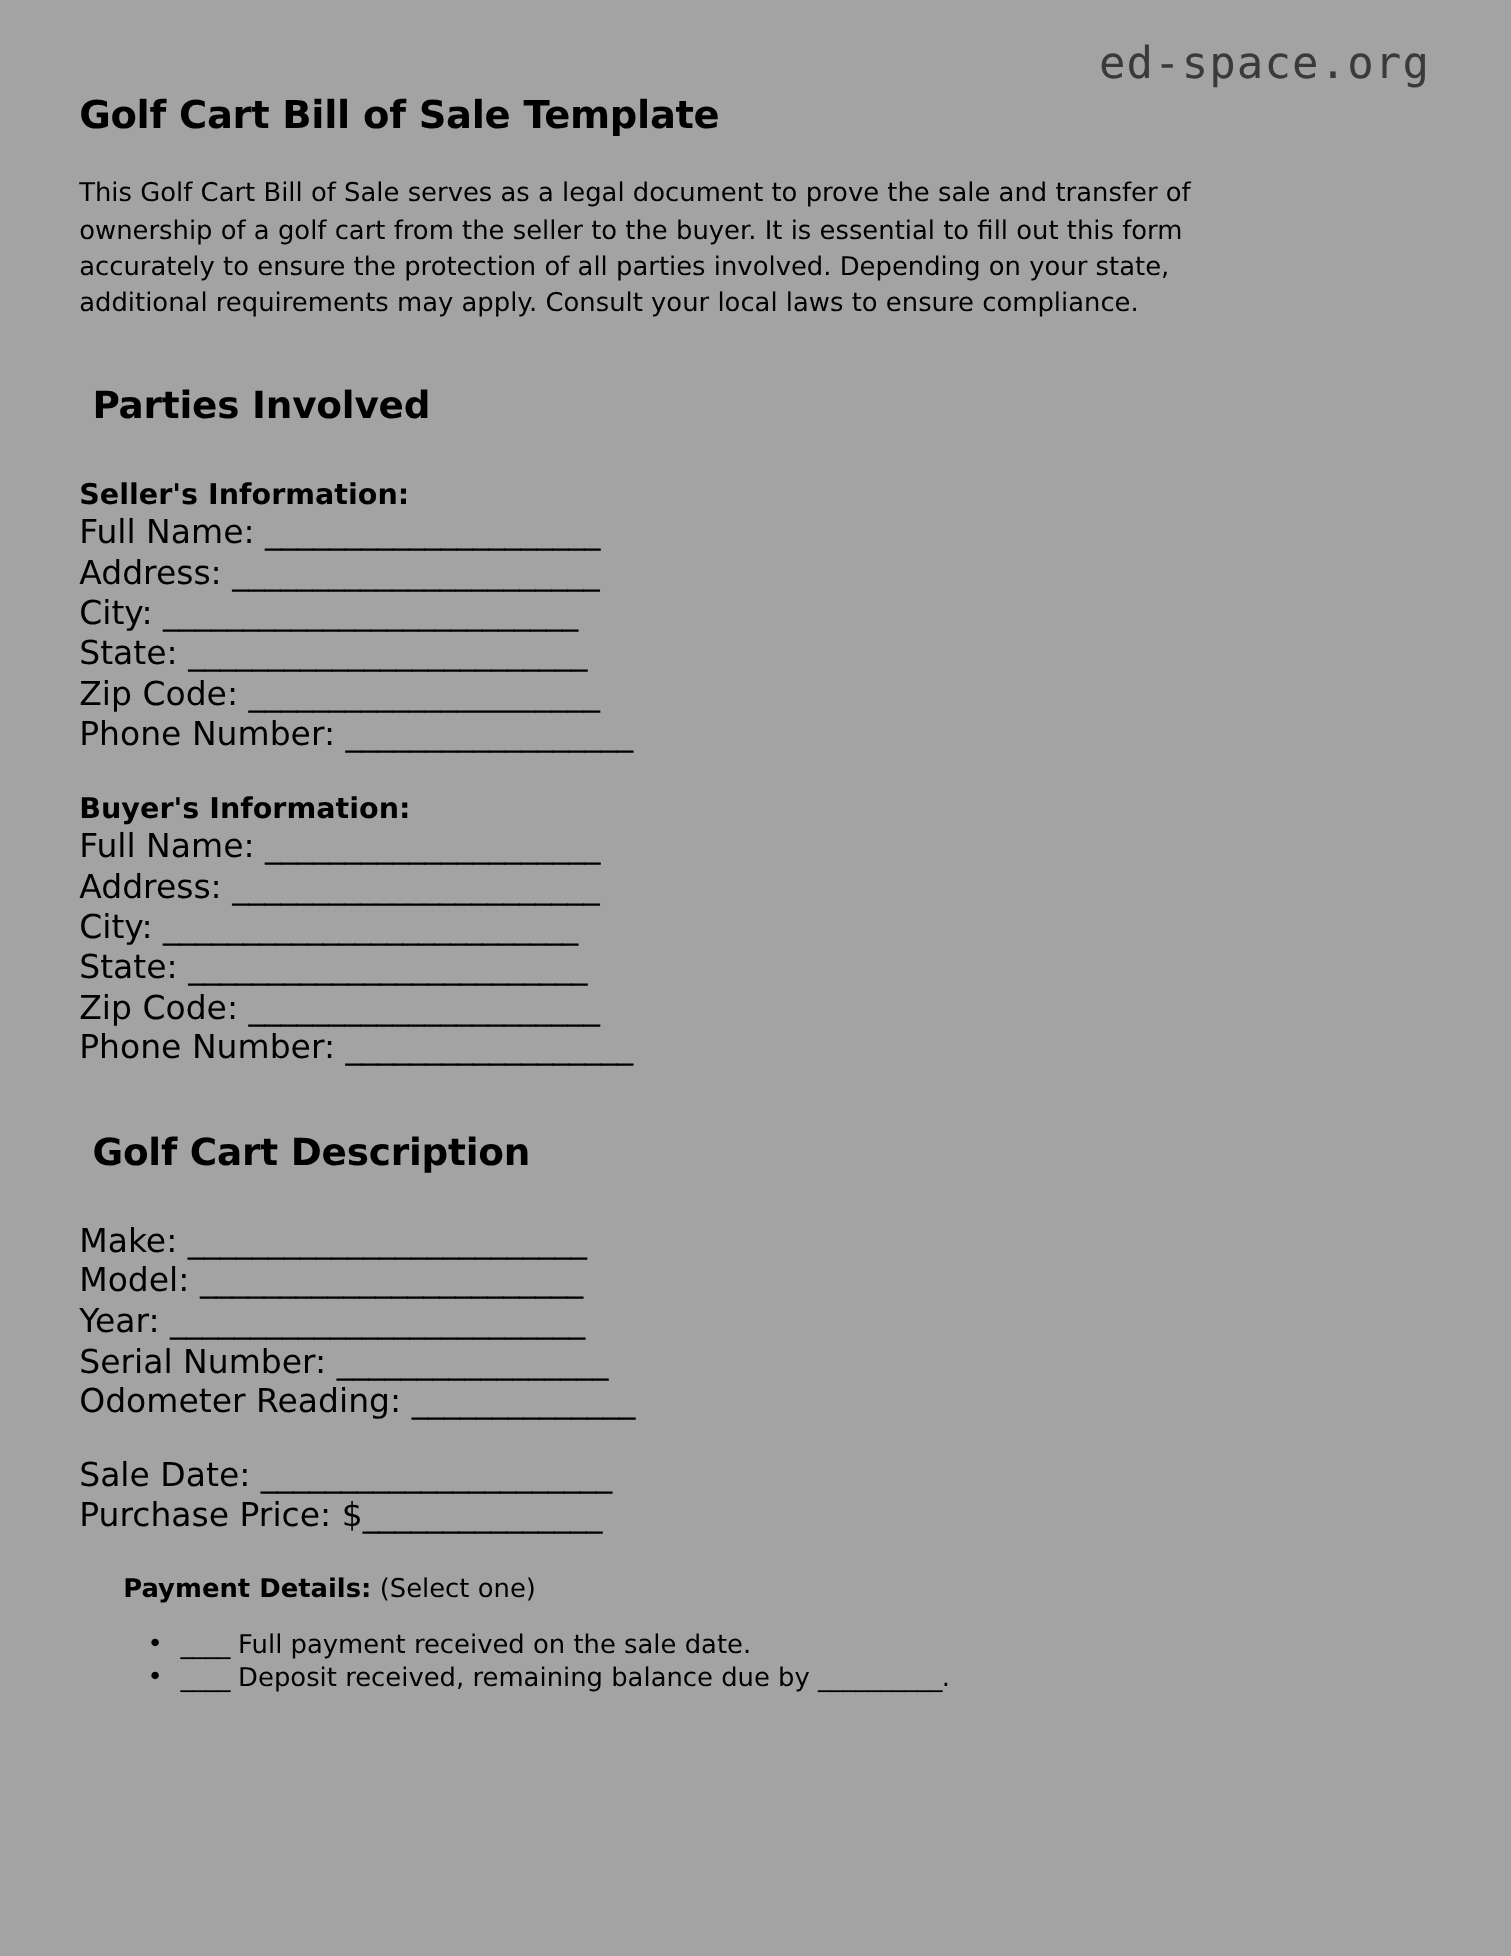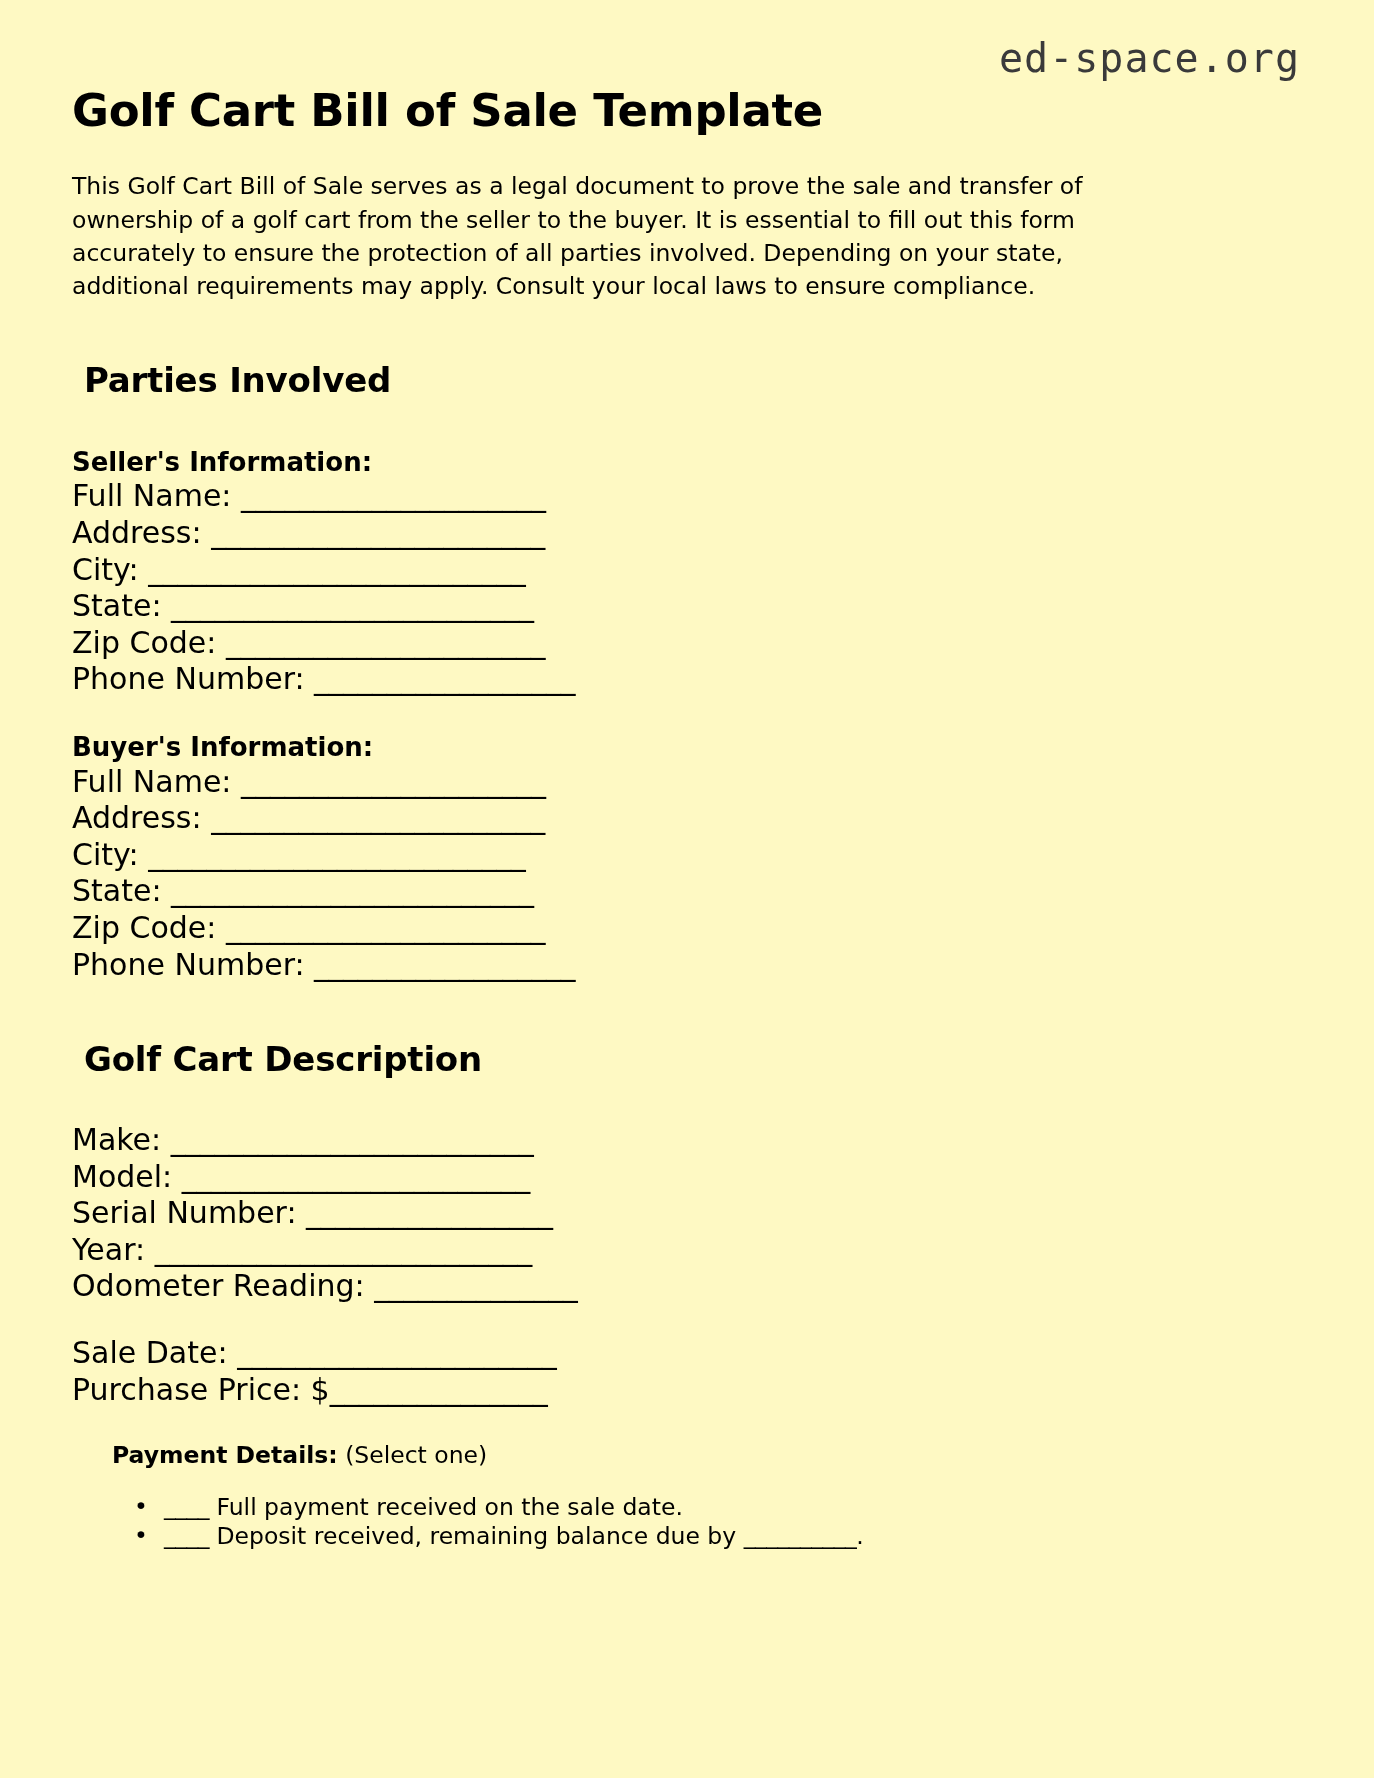--- a/index.html
+++ b/index.html
@@ -14,37 +14,37 @@
     color: #000000;
     overflow: hidden;
     position: relative;
   }
   .page {
     position: relative;
     width: 1374px;
     height: 1778px;
     box-sizing: border-box;
     padding: 0 72px;
-    background: #fef9c3;
+    background: #a3a3a3;
   }
   .watermark {
     position: absolute;
     top: 38px;
     right: 74px;
     font-family: "DejaVu Sans Mono", monospace;
     font-size: 40px;
     letter-spacing: 1px;
     color: #3a3a3a;
     line-height: 1;
     white-space: nowrap;
   }
   h1.doc-title {
     margin: 0;
     padding-top: 86px;
-    font-size: 45px;
+    font-size: 35px;
     font-weight: bold;
     letter-spacing: -0.3px;
     line-height: 1.12;
   }
   p.para {
     margin: 0;
     padding-top: 34px;
     font-size: 23.5px;
     line-height: 1.42;
     max-width: 1100px;
@@ -139,22 +139,22 @@
     <div class="field-line"><span>City:</span> <span class="blank">__________________________</span></div>
     <div class="field-line"><span>State:</span> <span class="blank">_________________________</span></div>
     <div class="field-line"><span>Zip Code:</span> <span class="blank">______________________</span></div>
     <div class="field-line"><span>Phone Number:</span> <span class="blank">__________________</span></div>
   </div>
 
   <h2 class="section">Golf Cart Description</h2>
   <div class="field-block spaced">
     <div class="field-line"><span>Make:</span> <span class="blank">_________________________</span></div>
     <div class="field-line"><span>Model:</span> <span class="blank">________________________</span></div>
+    <div class="field-line"><span>Year:</span> <span class="blank">__________________________</span></div>
     <div class="field-line"><span>Serial Number:</span> <span class="blank">_________________</span></div>
-    <div class="field-line"><span>Year:</span> <span class="blank">__________________________</span></div>
     <div class="field-line"><span>Odometer Reading:</span> <span class="blank">______________</span></div>
   </div>
 
   <div class="field-block spaced">
     <div class="field-line"><span>Sale Date:</span> <span class="blank">______________________</span></div>
     <div class="field-line"><span>Purchase Price: $</span><span class="blank">_______________</span></div>
   </div>
 
   <div class="payment-label"><span class="b">Payment Details:</span><span> (Select one)</span></div>
 

